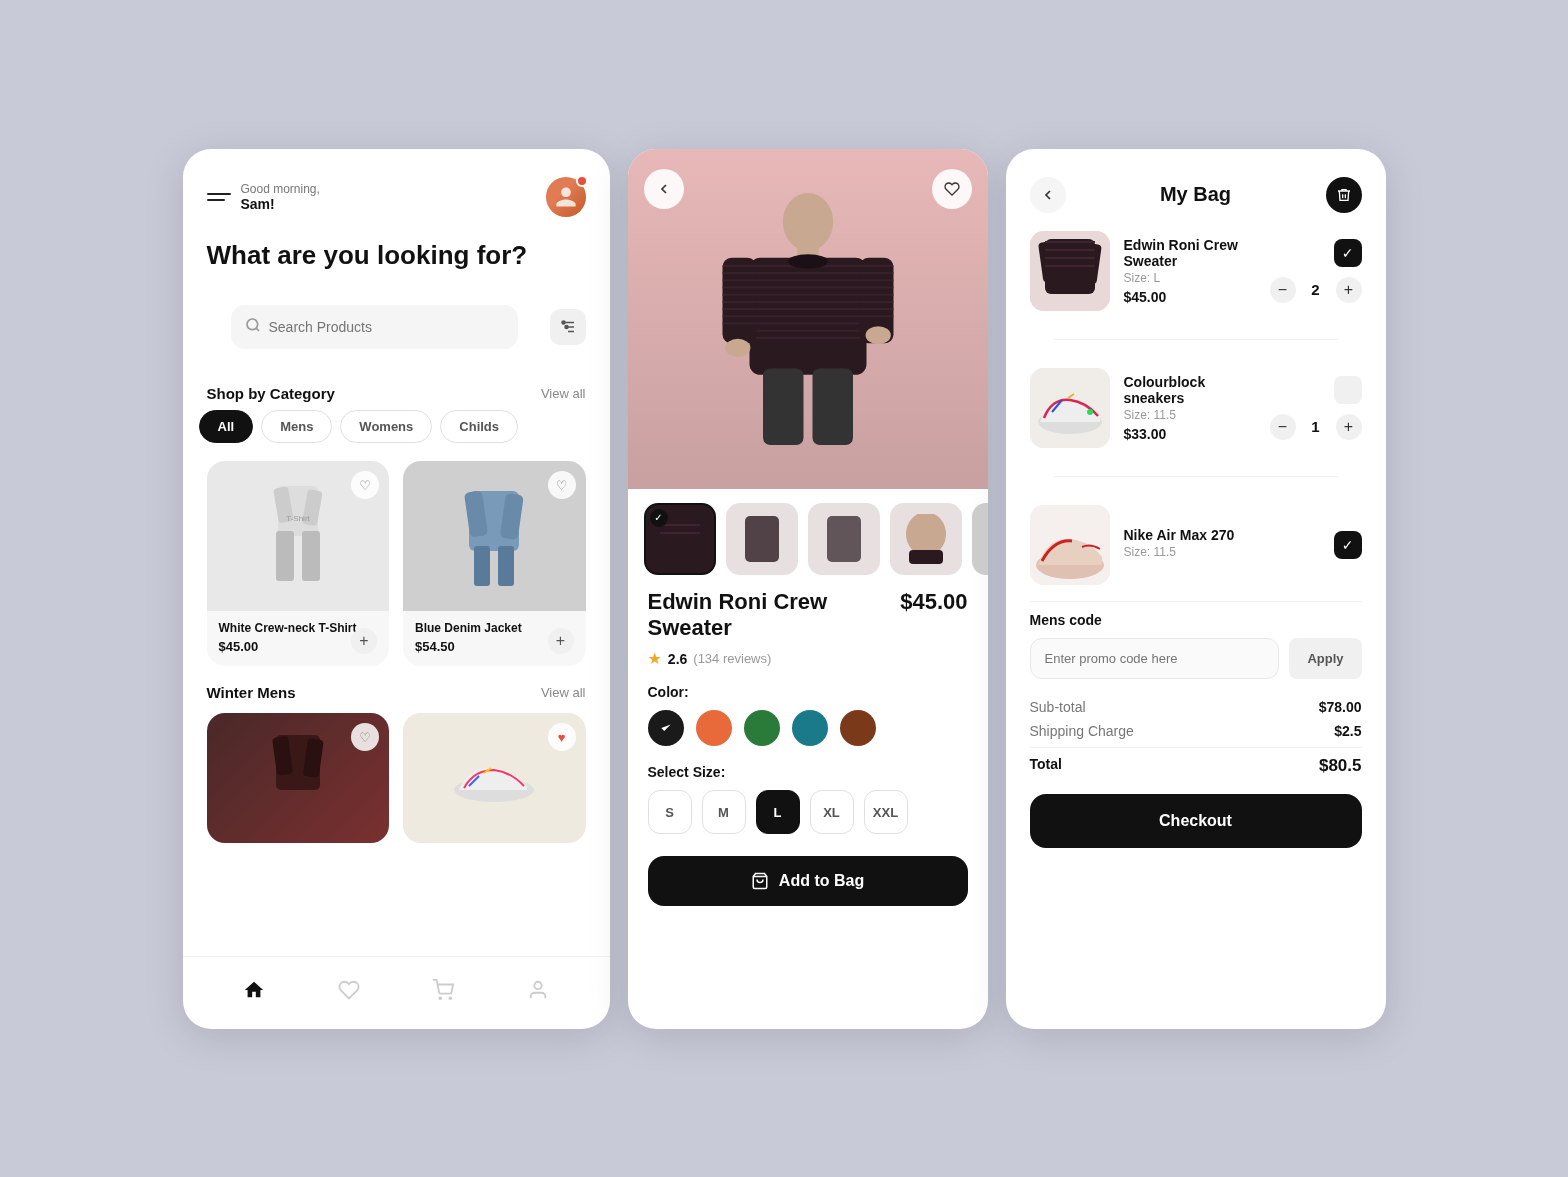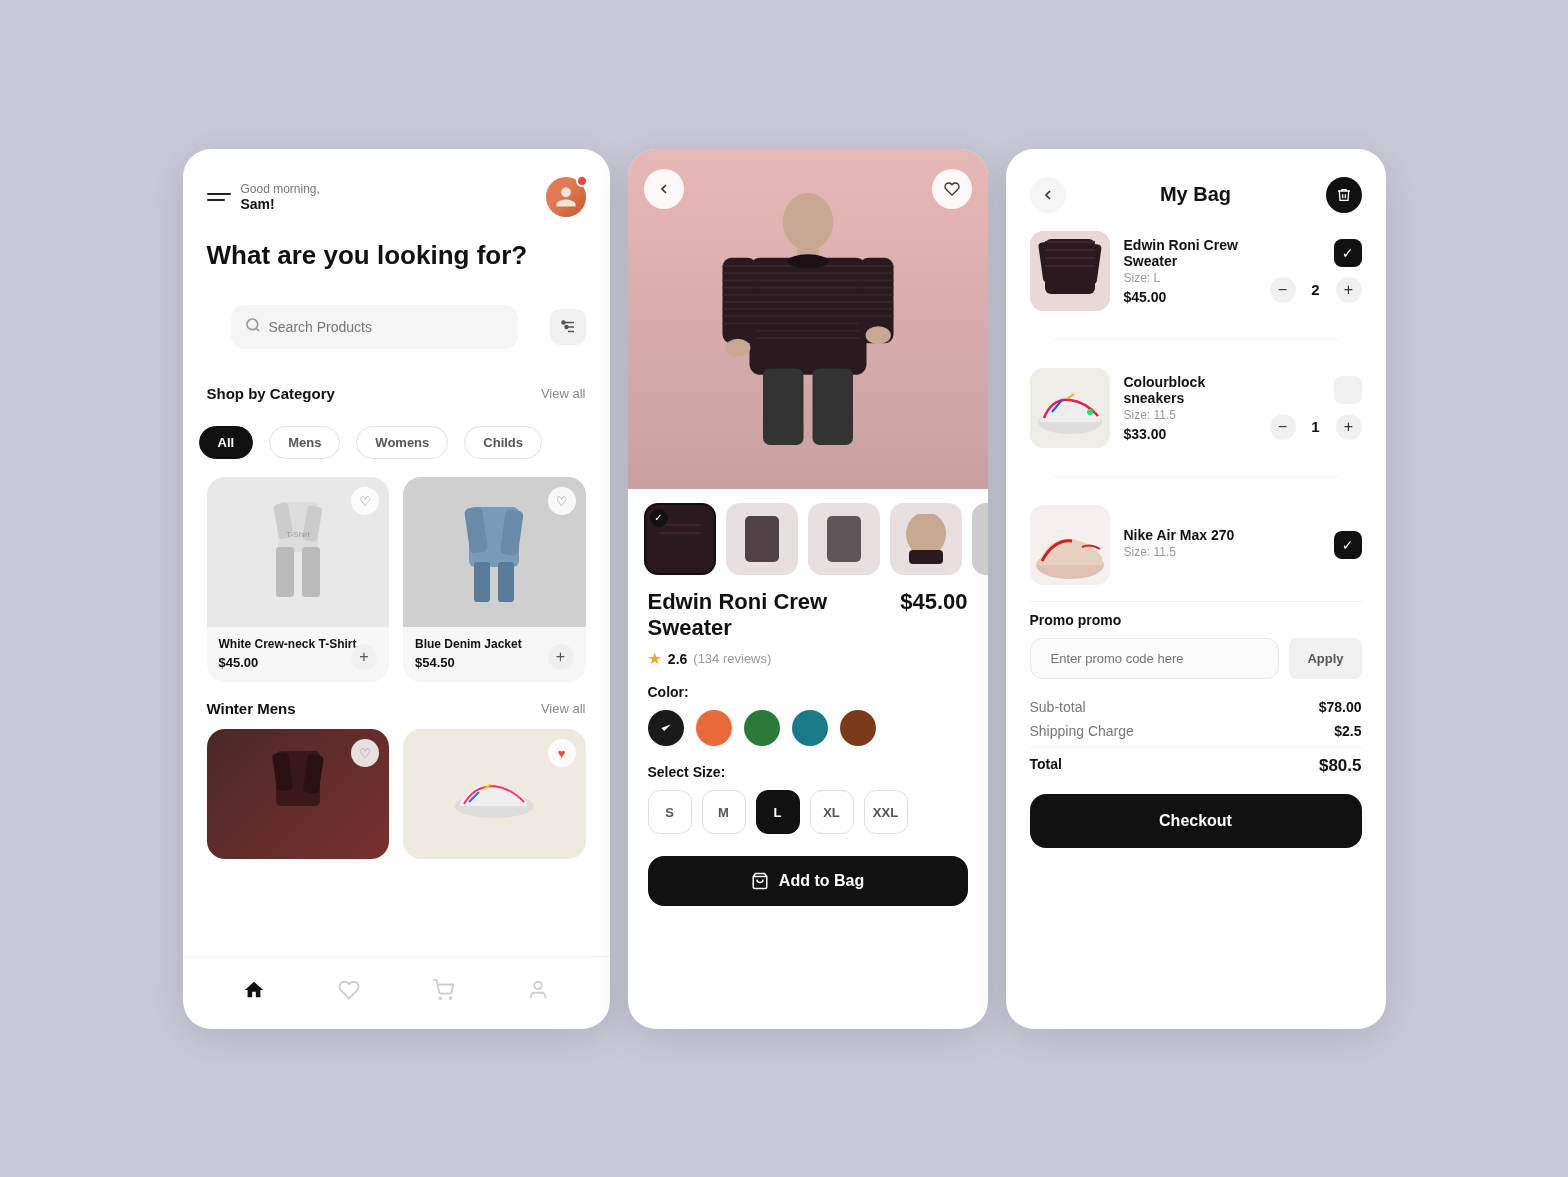--- a/index.html
+++ b/index.html
@@ -136,35 +136,35 @@
       align-items: center;
       justify-content: center;
       cursor: pointer;
       margin-left: 8px;
     }
     .s1-section-header {
       display: flex;
       justify-content: space-between;
       align-items: center;
       padding: 0 24px;
-      margin-bottom: 24px;
+      margin-bottom: 8px;
     }
     .s1-section-title {
       font-size: 15px;
       font-weight: 700;
       color: #111;
     }
     .s1-view-all {
       font-size: 13px;
       color: #888;
       cursor: pointer;
     }
     .s1-categories {
       display: flex;
-      gap: 16px;
+      gap: 8px;
       padding: 0 16px;
       margin-bottom: 18px;
     }
     .s1-cat-btn {
       padding: 8px 18px;
       border-radius: 22px;
       font-size: 13px;
       font-weight: 600;
       border: 1px solid #e0e0e0;
       background: #fff;
@@ -653,21 +653,21 @@
       font-weight: 700;
       color: #111;
       margin-bottom: 10px;
     }
     .s3-promo-row {
       display: flex;
       gap: 10px;
     }
     .s3-promo-input {
       flex: 1;
-      padding: 12px 20px;
+      padding: 12px 14px;
       border: 1px solid #e8e8e8;
       border-radius: 12px;
       font-size: 13px;
       color: #aaa;
       outline: none;
       background: #fafafa;
     }
     .s3-promo-apply {
       padding: 4px 18px;
       background: #f0f0f0;
@@ -1131,21 +1131,21 @@
       </div>
       <div class="s3-item-controls">
         <div class="s3-check-box">✓</div>
       </div>
     </div>
   </div>
 
   <div class="s3-divider" style="margin-top:16px;"></div>
 
   <div class="s3-promo">
-    <div class="s3-promo-label">Promo promo</div>
+    <div class="s3-promo-label">Mens code</div>
     <div class="s3-promo-row">
       <input class="s3-promo-input" type="text" placeholder="Enter promo code here" style="">
       <button class="s3-promo-apply">Apply</button>
     </div>
   </div>
 
   <div class="s3-totals">
     <div class="s3-total-row">
       <span class="s3-total-label">Sub-total</span>
       <span class="s3-total-val">$78.00</span>

